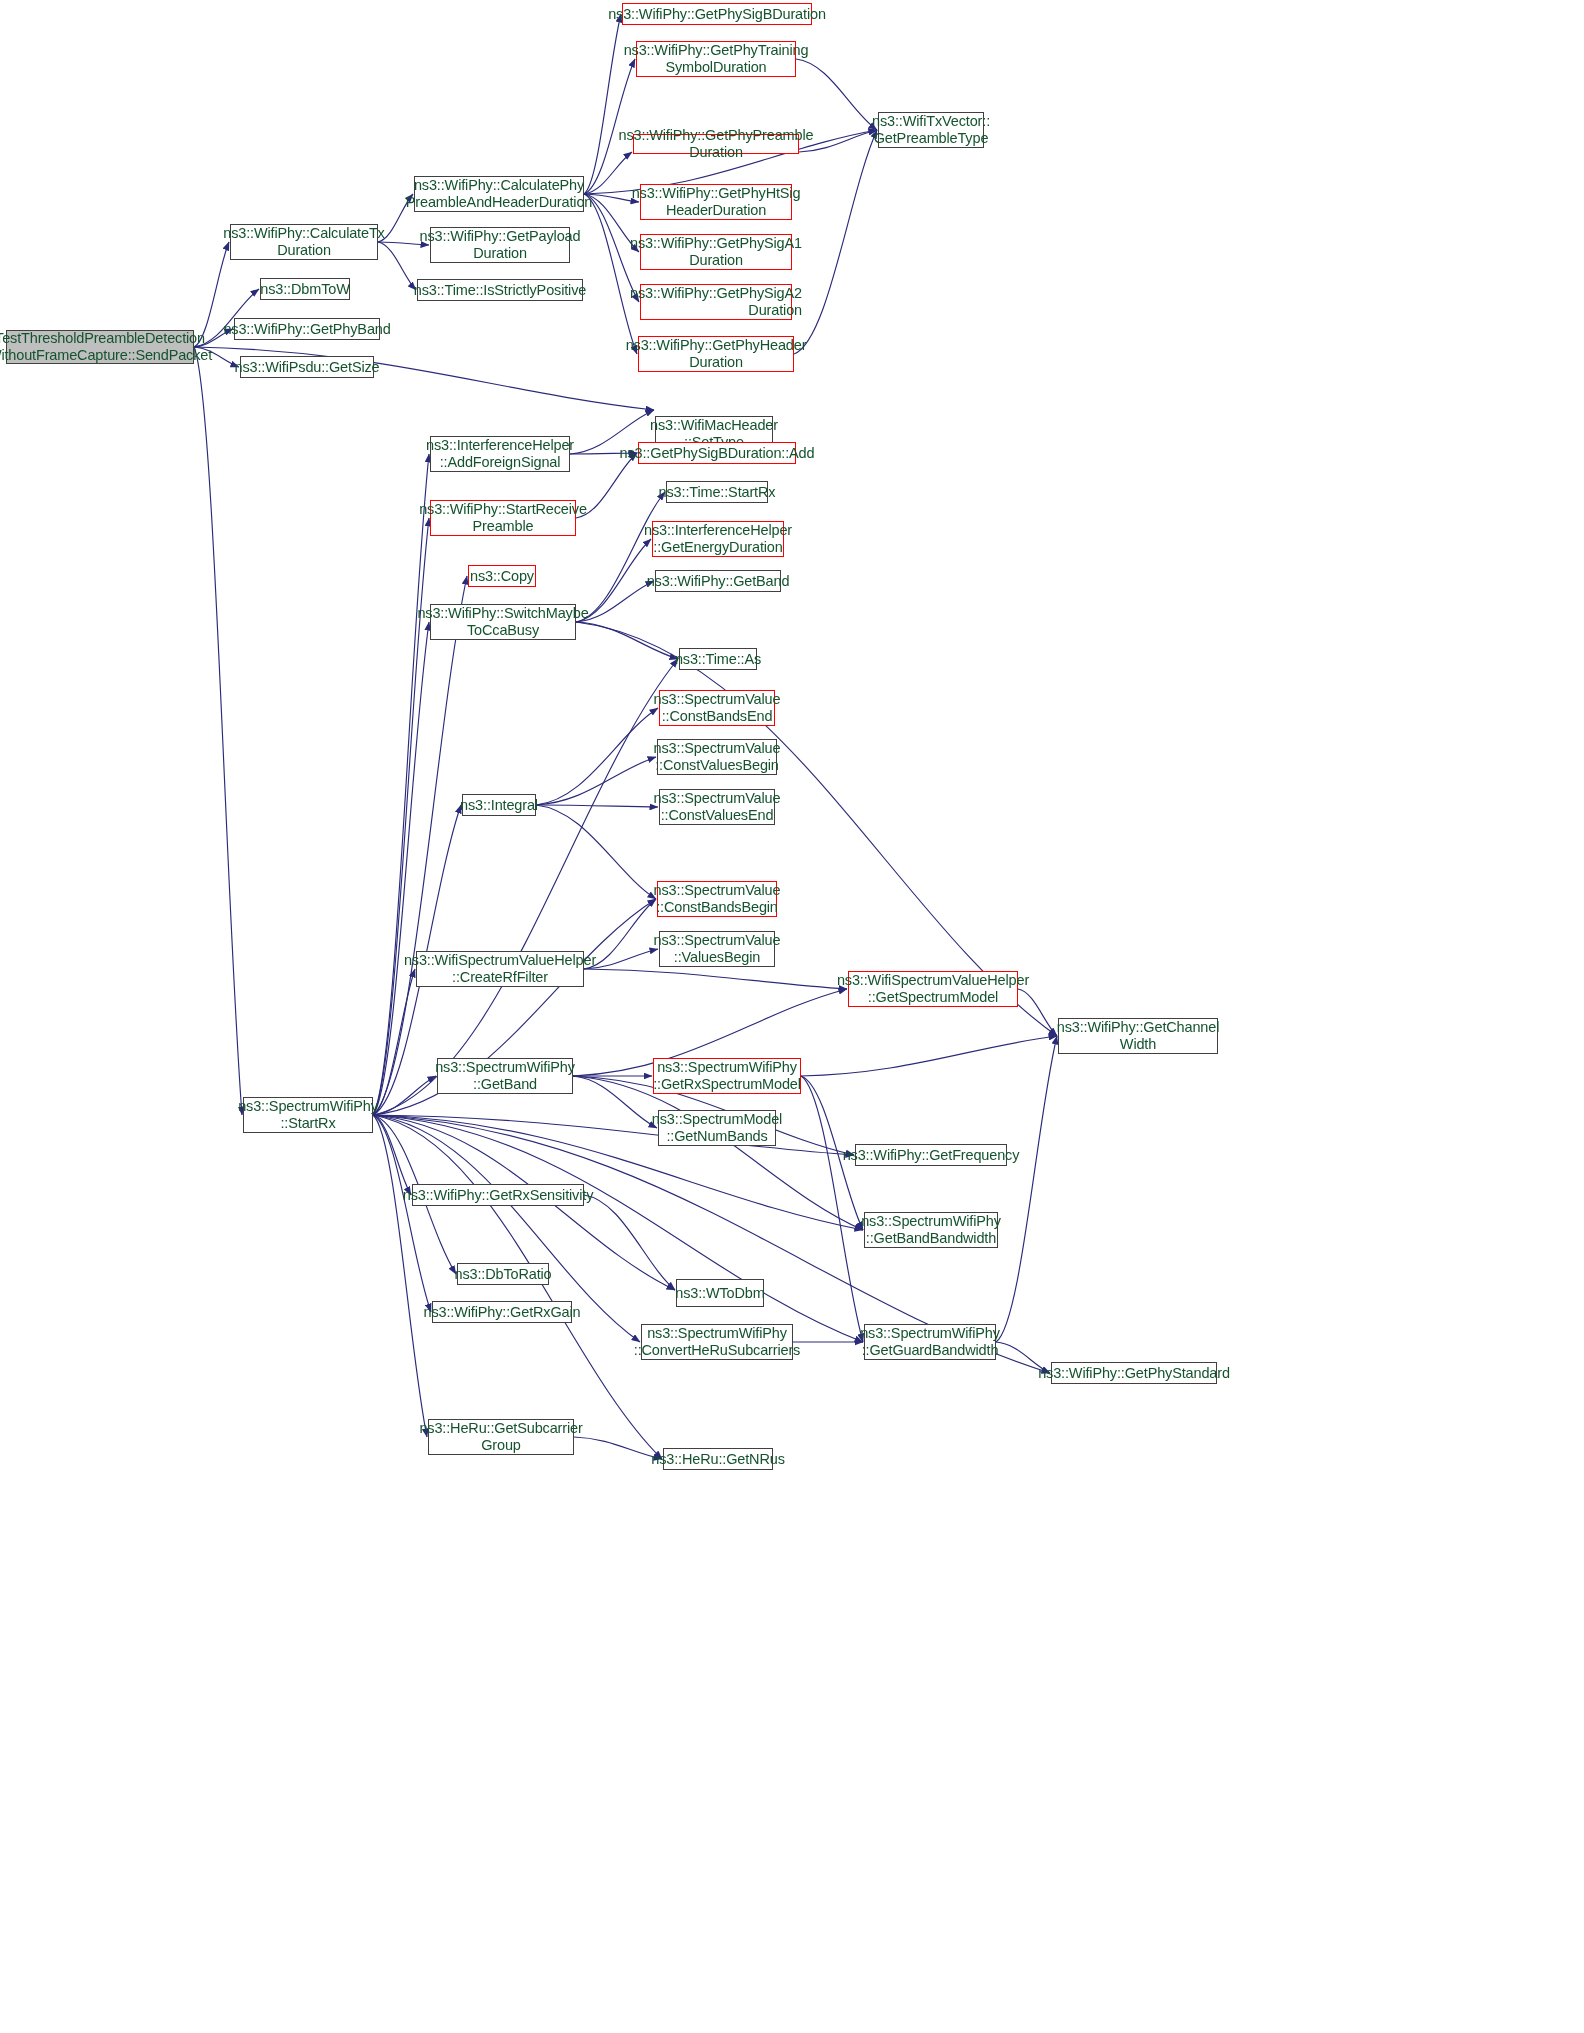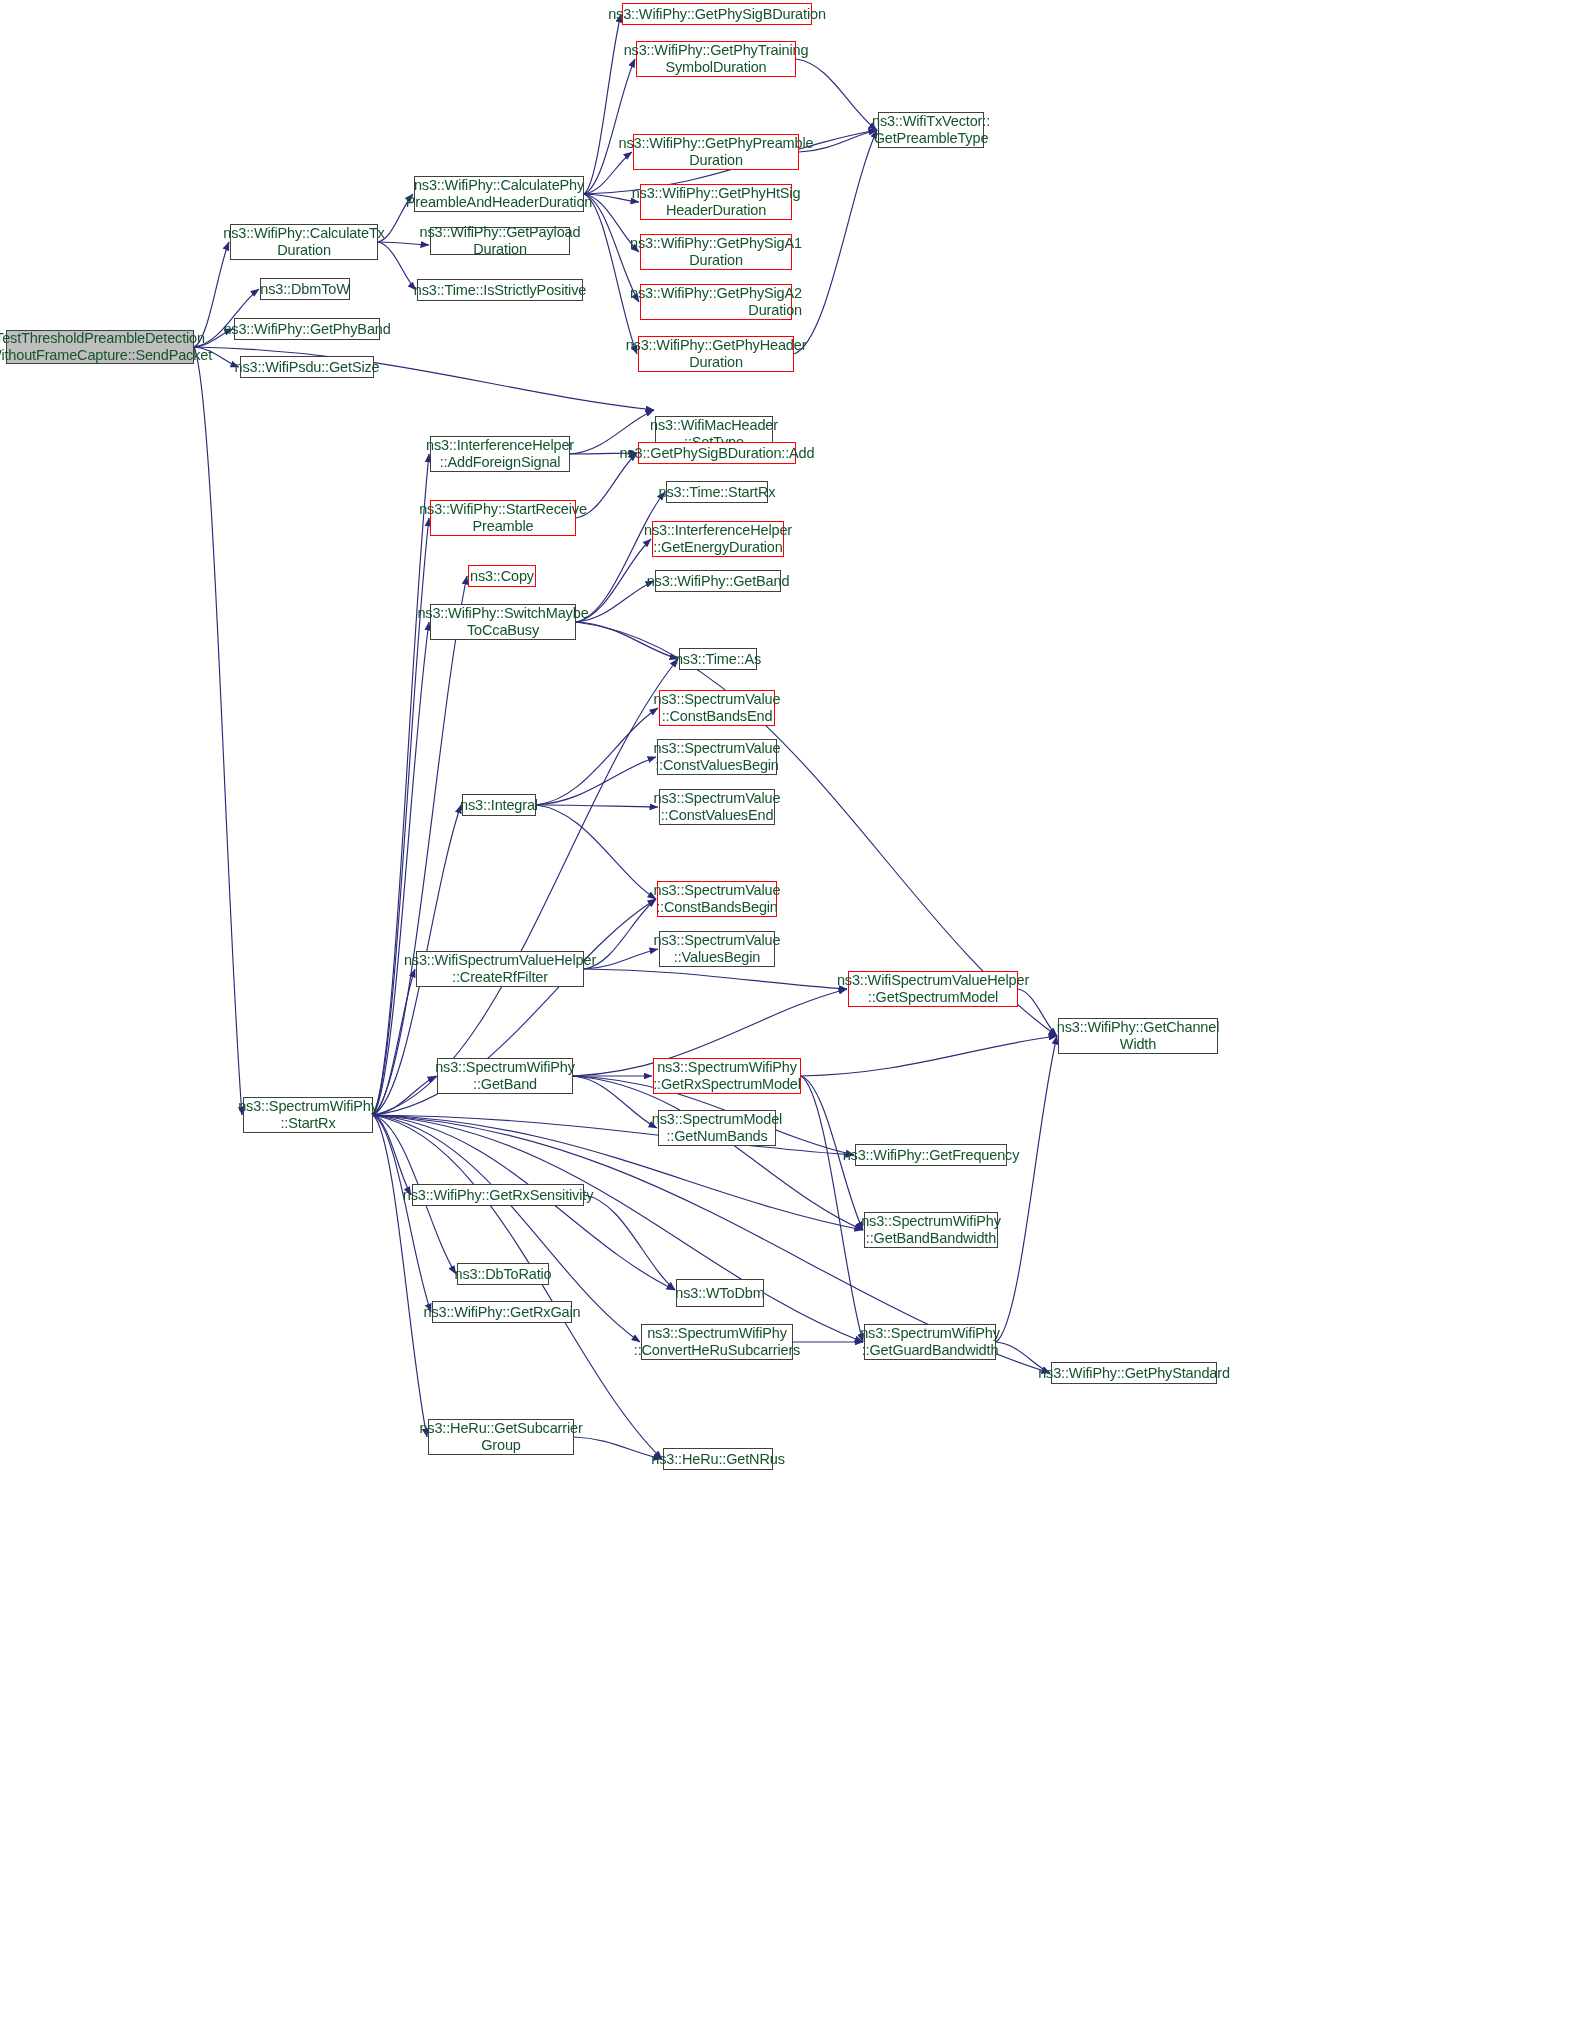--- a/index.html
+++ b/index.html
@@ -131,27 +131,27 @@
   <div id="nodes">
       <div class="node root" style="left: 6px; top: 330px; width: 188px; height: 34px;">TestThresholdPreambleDetection
 WithoutFrameCapture::SendPacket</div>
       <div class="node" style="left: 230px; top: 224px; width: 148px; height: 36px;">ns3::WifiPhy::CalculateTx
 Duration</div>
       <div class="node" style="left: 260px; top: 278px; width: 90px; height: 22px;">ns3::DbmToW</div>
       <div class="node" style="left: 234px; top: 318px; width: 146px; height: 22px;">ns3::WifiPhy::GetPhyBand</div>
       <div class="node" style="left: 240px; top: 356px; width: 134px; height: 22px;">ns3::WifiPsdu::GetSize</div>
       <div class="node" style="left: 414px; top: 176px; width: 170px; height: 36px;">ns3::WifiPhy::CalculatePhy
 PreambleAndHeaderDuration</div>
-      <div class="node" style="left: 430px; top: 227px; width: 140px; height: 28px;">ns3::WifiPhy::GetPayload
+      <div class="node" style="left: 430px; top: 227px; width: 140px; height: 36px;">ns3::WifiPhy::GetPayload
 Duration</div>
       <div class="node" style="left: 417px; top: 279px; width: 166px; height: 22px;">ns3::Time::IsStrictlyPositive</div>
       <div class="node red" style="left: 622px; top: 3px; width: 190px; height: 22px;">ns3::WifiPhy::GetPhySigBDuration</div>
       <div class="node red" style="left: 636px; top: 41px; width: 160px; height: 36px;">ns3::WifiPhy::GetPhyTraining
 SymbolDuration</div>
-      <div class="node red" style="left: 633px; top: 134px; width: 166px; height: 36px;">ns3::WifiPhy::GetPhyPreamble
+      <div class="node red" style="left: 633px; top: 134px; width: 166px; height: 20px;">ns3::WifiPhy::GetPhyPreamble
 Duration</div>
       <div class="node red" style="left: 640px; top: 184px; width: 152px; height: 36px;">ns3::WifiPhy::GetPhyHtSig
 HeaderDuration</div>
       <div class="node red" style="left: 640px; top: 234px; width: 152px; height: 36px;">ns3::WifiPhy::GetPhySigA1
 Duration</div>
       <div class="node red" style="left: 640px; top: 284px; width: 152px; height: 36px; text-align: right;">ns3::WifiPhy::GetPhySigA2
 Duration</div>
       <div class="node red" style="left: 638px; top: 336px; width: 156px; height: 36px;">ns3::WifiPhy::GetPhyHeader
 Duration</div>
       <div class="node" style="left: 878px; top: 112px; width: 106px; height: 36px;">ns3::WifiTxVector::

